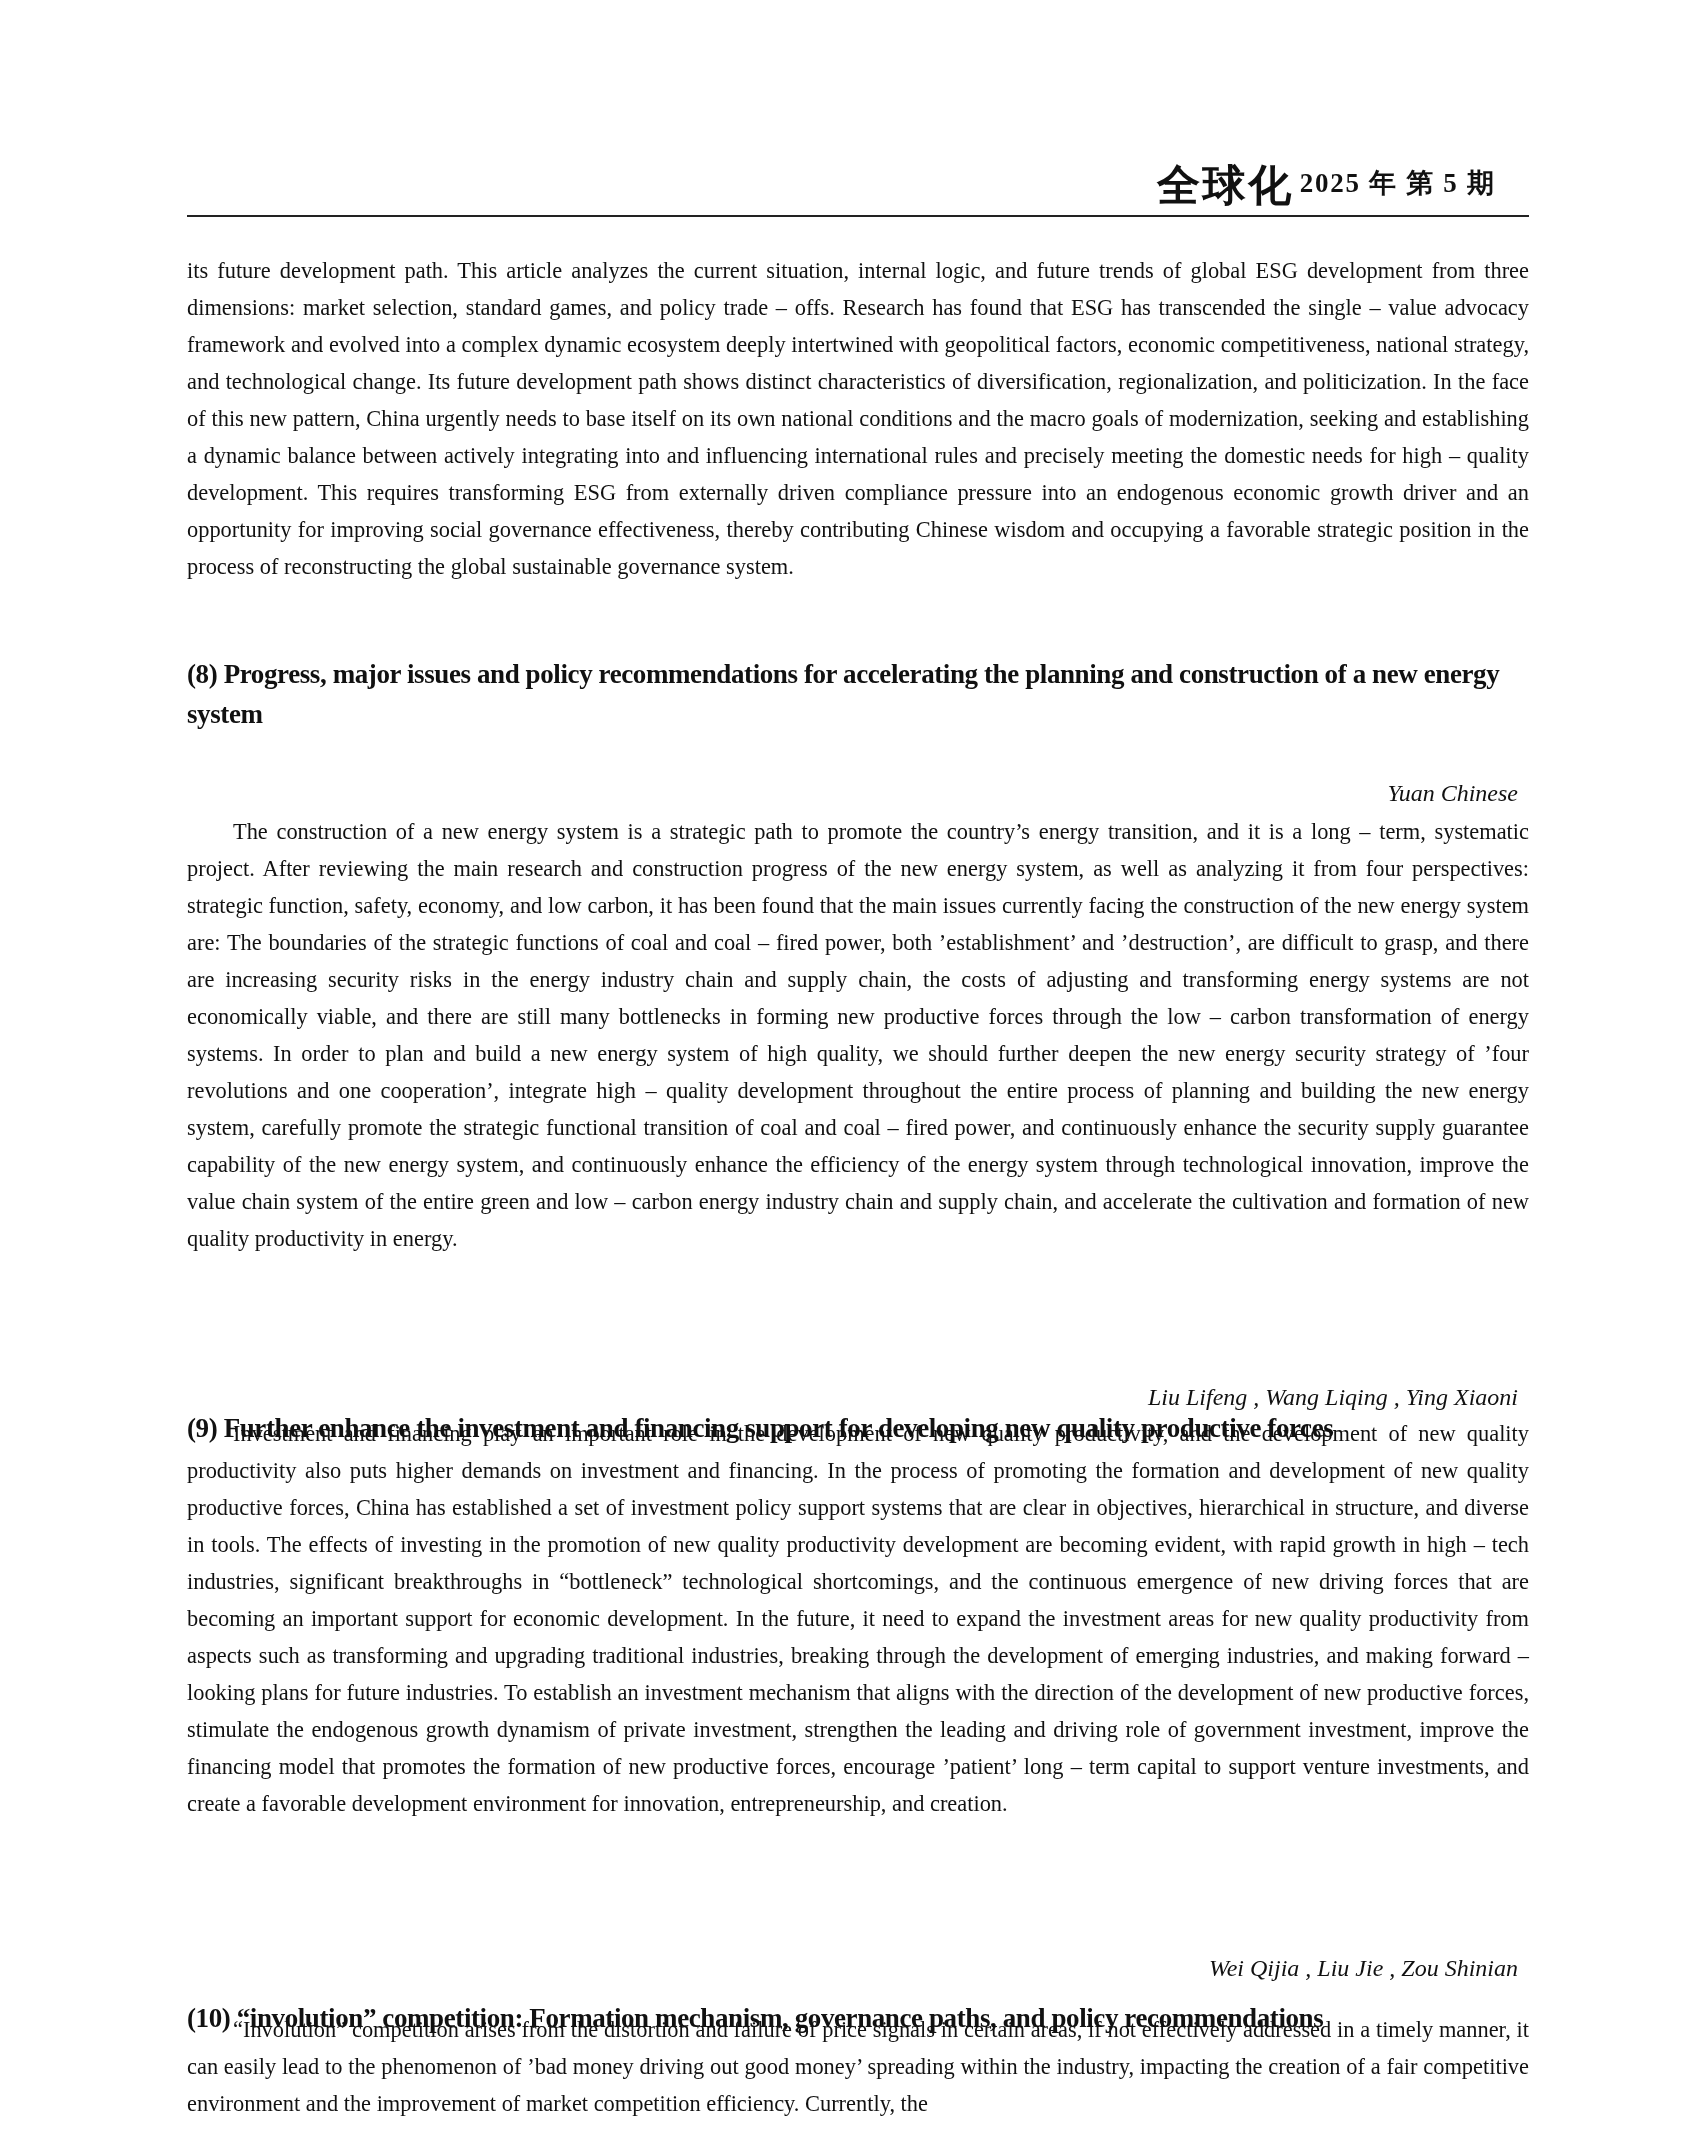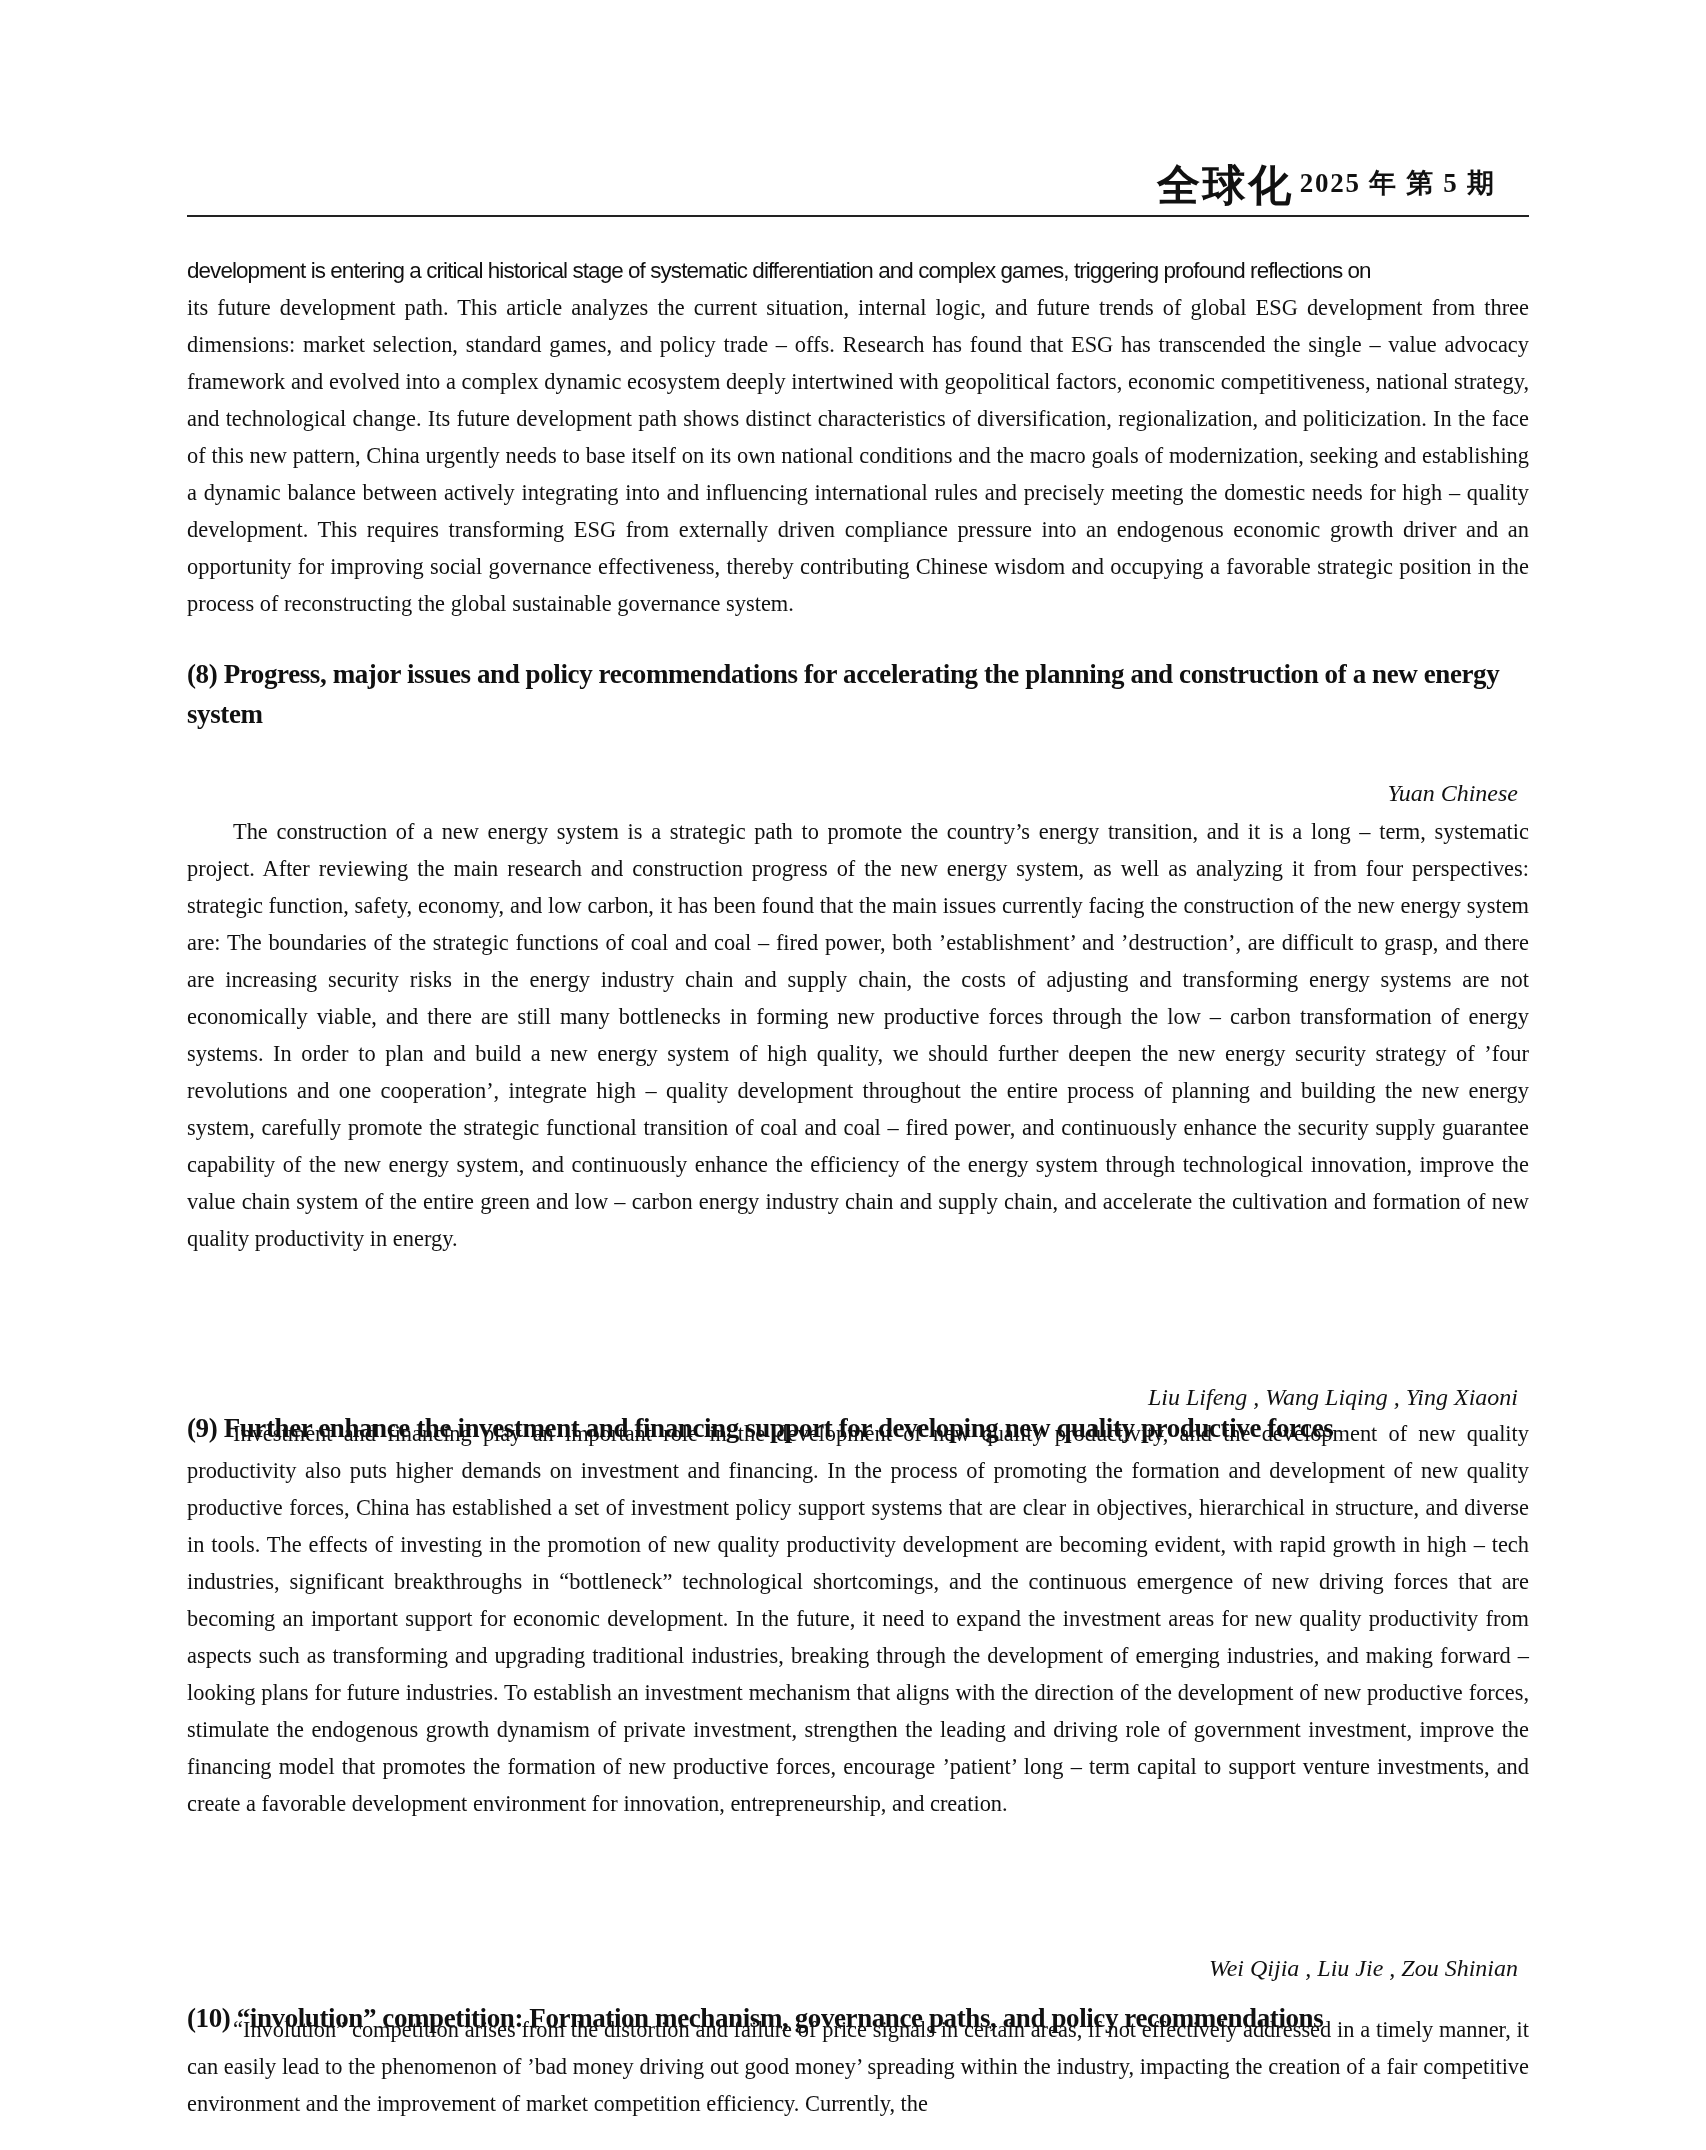--- a/index.html
+++ b/index.html
@@ -17,21 +17,20 @@
 </head>
 <body>
 
 <div class="page-header">
   <span class="journal-name">全球化</span>
   <span class="issue">2025 年 第 5 期</span>
 </div>
 <div class="header-rule"></div>
 
 <div class="body-text" style="top:252px;">
-  <div class="sans-line">development is entering a critical historical stage of systematic differentiation and complex games, triggering profound reflections on</div>
   <div>its future development path. This article analyzes the current situation, internal logic, and future trends of global ESG development from three dimensions: market selection, standard games, and policy trade – offs. Research has found that ESG has transcended the single – value advocacy framework and evolved into a complex dynamic ecosystem deeply intertwined with geopolitical factors, economic competitiveness, national strategy, and technological change. Its future development path shows distinct characteristics of diversification, regionalization, and politicization. In the face of this new pattern, China urgently needs to base itself on its own national conditions and the macro goals of modernization, seeking and establishing a dynamic balance between actively integrating into and influencing international rules and precisely meeting the domestic needs for high – quality development. This requires transforming ESG from externally driven compliance pressure into an endogenous economic growth driver and an opportunity for improving social governance effectiveness, thereby contributing Chinese wisdom and occupying a favorable strategic position in the process of reconstructing the global sustainable governance system.</div>
 </div>
 
 <div class="heading" style="top:654px;">
   <span>(8)</span>
   <span>Progress, major issues and policy recommendations for accelerating the planning and construction of a new energy system</span>
 </div>
 <div class="author" style="top:781px;">Yuan Chinese</div>
 <div class="body-text indent" style="top:813px;">The construction of a new energy system is a strategic path to promote the country’s energy transition, and it is a long – term, systematic project. After reviewing the main research and construction progress of the new energy system, as well as analyzing it from four perspectives: strategic function, safety, economy, and low carbon, it has been found that the main issues currently facing the construction of the new energy system are: The boundaries of the strategic functions of coal and coal – fired power, both ’establishment’ and ’destruction’, are difficult to grasp, and there are increasing security risks in the energy industry chain and supply chain, the costs of adjusting and transforming energy systems are not economically viable, and there are still many bottlenecks in forming new productive forces through the low – carbon transformation of energy systems. In order to plan and build a new energy system of high quality, we should further deepen the new energy security strategy of ’four revolutions and one cooperation’, integrate high – quality development throughout the entire process of planning and building the new energy system, carefully promote the strategic functional transition of coal and coal – fired power, and continuously enhance the security supply guarantee capability of the new energy system, and continuously enhance the efficiency of the energy system through technological innovation, improve the value chain system of the entire green and low – carbon energy industry chain and supply chain, and accelerate the cultivation and formation of new quality productivity in energy.</div>
 

